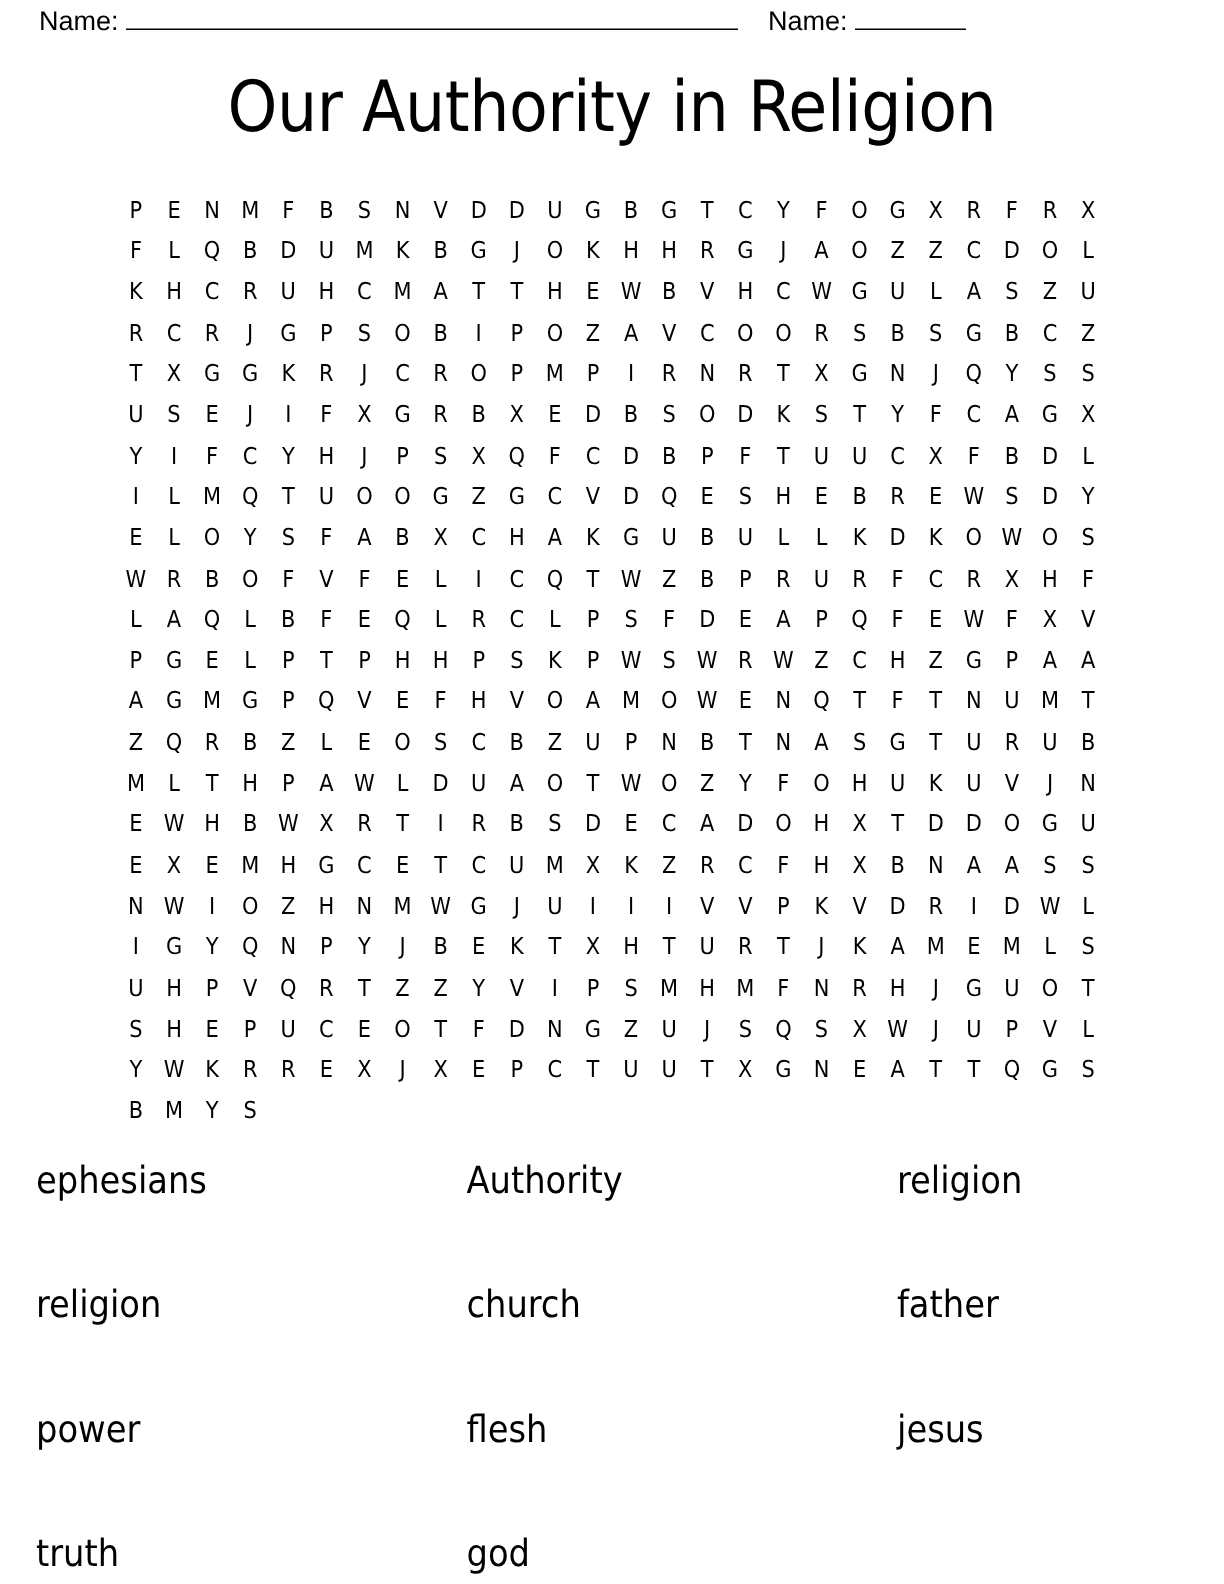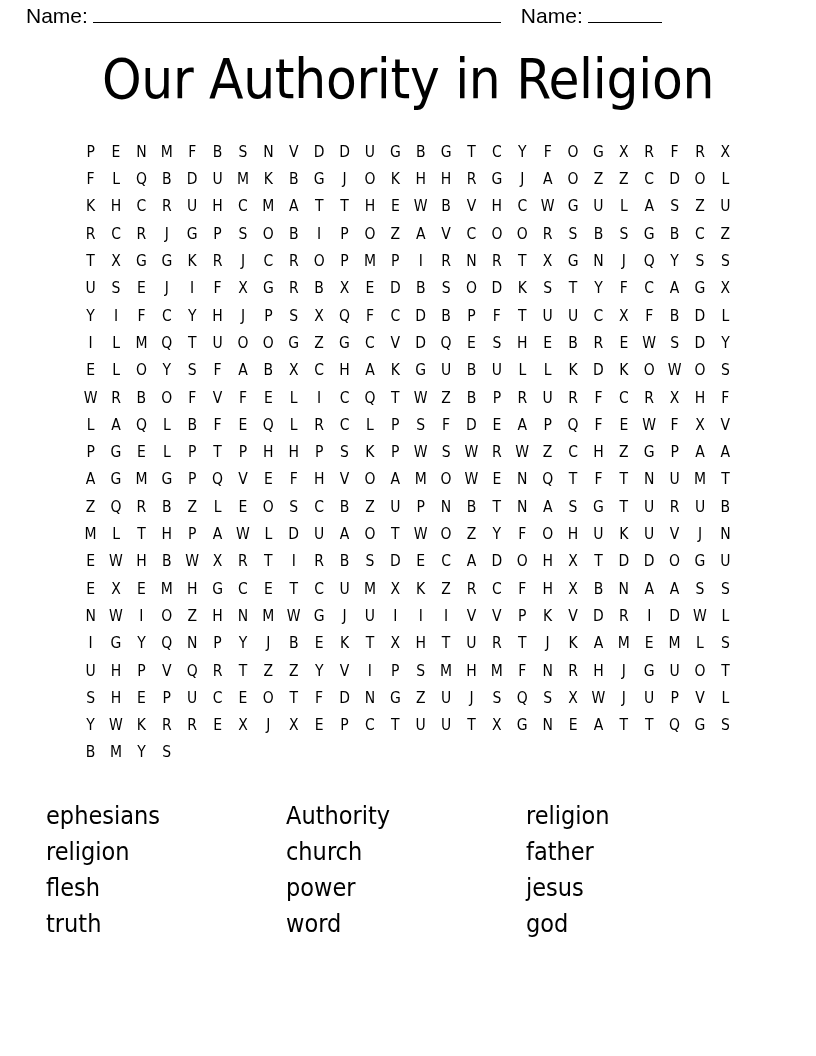--- a/index.html
+++ b/index.html
@@ -23,39 +23,39 @@
     padding: 4px 26px 0 26px;
     font-family: "Liberation Sans", sans-serif;
     font-size: 17px;
     white-space: nowrap;
   }
   .field {
     display: flex;
     align-items: baseline;
   }
   .field-label {
-    font-size: 21px;
+    font-size: 18px;
     letter-spacing: 0px;
   }
   .rule {
     display: inline-block;
     border-bottom: 1.5px solid #000;
     margin-left: 5px;
     height: 13px;
   }
   .rule-name { width: 408px; }
   .rule-date { width: 74px; }
   .spacer-between { width: 20px; }
 
   
   .puzzle-title {
     text-align: center;
     font-family: "DejaVu Sans Condensed", "Liberation Sans Narrow", "Liberation Sans", sans-serif;
     font-stretch: condensed;
-    font-size: 56px;
+    font-size: 47px;
     font-weight: 400;
     line-height: 1.0;
     margin: 23px 0 0 0;
     letter-spacing: -0.3px;
   }
 
   
   .grid-wrap {
     margin-top: 32px;
     display: flex;
@@ -72,26 +72,27 @@
     font-family: "DejaVu Sans Condensed", "Liberation Sans Narrow", "Liberation Sans", sans-serif;
     font-stretch: condensed;
     font-size: 15.5px;
     line-height: 1;
     text-align: center;
     color: #000;
   }
 
   
   .wordlist {
-    margin: 31px 0 0 0;
-    padding: 0 46px;
+    margin: 14px 0 0 0;
+    padding: 0 24px;
     display: grid;
     grid-template-columns: 240px 240px 240px;
     column-gap: 0;
     row-gap: 0;
+    gap: 47px;
   }
   .word {
     font-family: "DejaVu Sans Condensed", "Liberation Sans Narrow", "Liberation Sans", sans-serif;
     font-stretch: condensed;
     font-size: 25px;
     line-height: 36px;
     white-space: nowrap;
   }
   .word-col-2 { padding-left: 0px; }
 </style>
@@ -693,19 +694,18 @@
     </div>
 </div>
 
 <div class="wordlist" id="word-list">
     <div class="word">ephesians</div>
     <div class="word word-col-2">Authority</div>
     <div class="word">religion</div>
     <div class="word word-col-2">religion</div>
     <div class="word">church</div>
     <div class="word">father</div>
+    <div class="word">power</div>
     <div class="word word-col-2">flesh</div>
-    <div class="word">power</div>
     <div class="word">jesus</div>
     <div class="word word-col-2">truth</div>
-    <div class="word">word</div>
     <div class="word">god</div>
   </div>
 
 </body></html>

